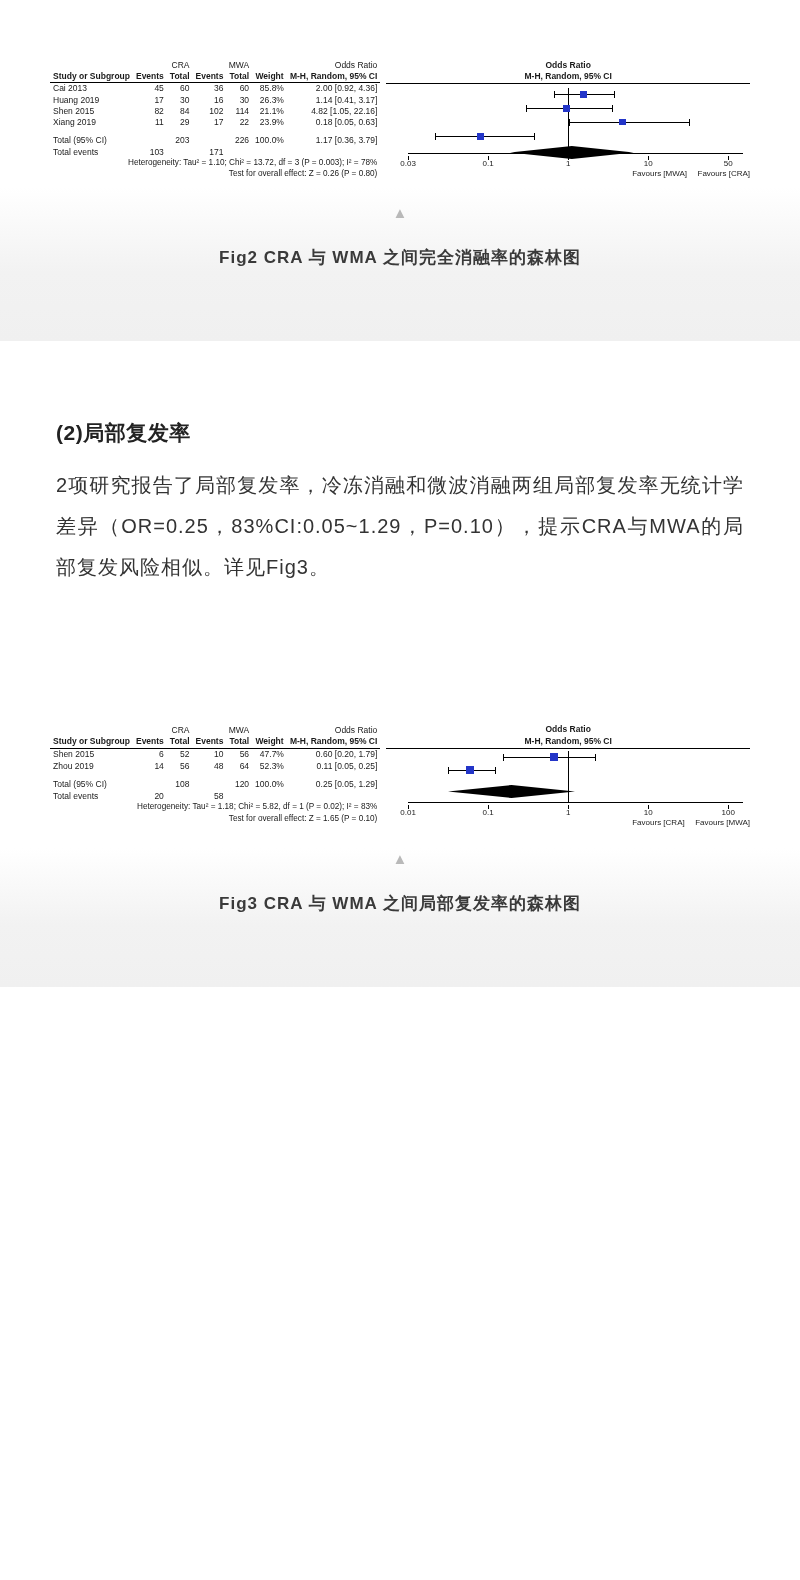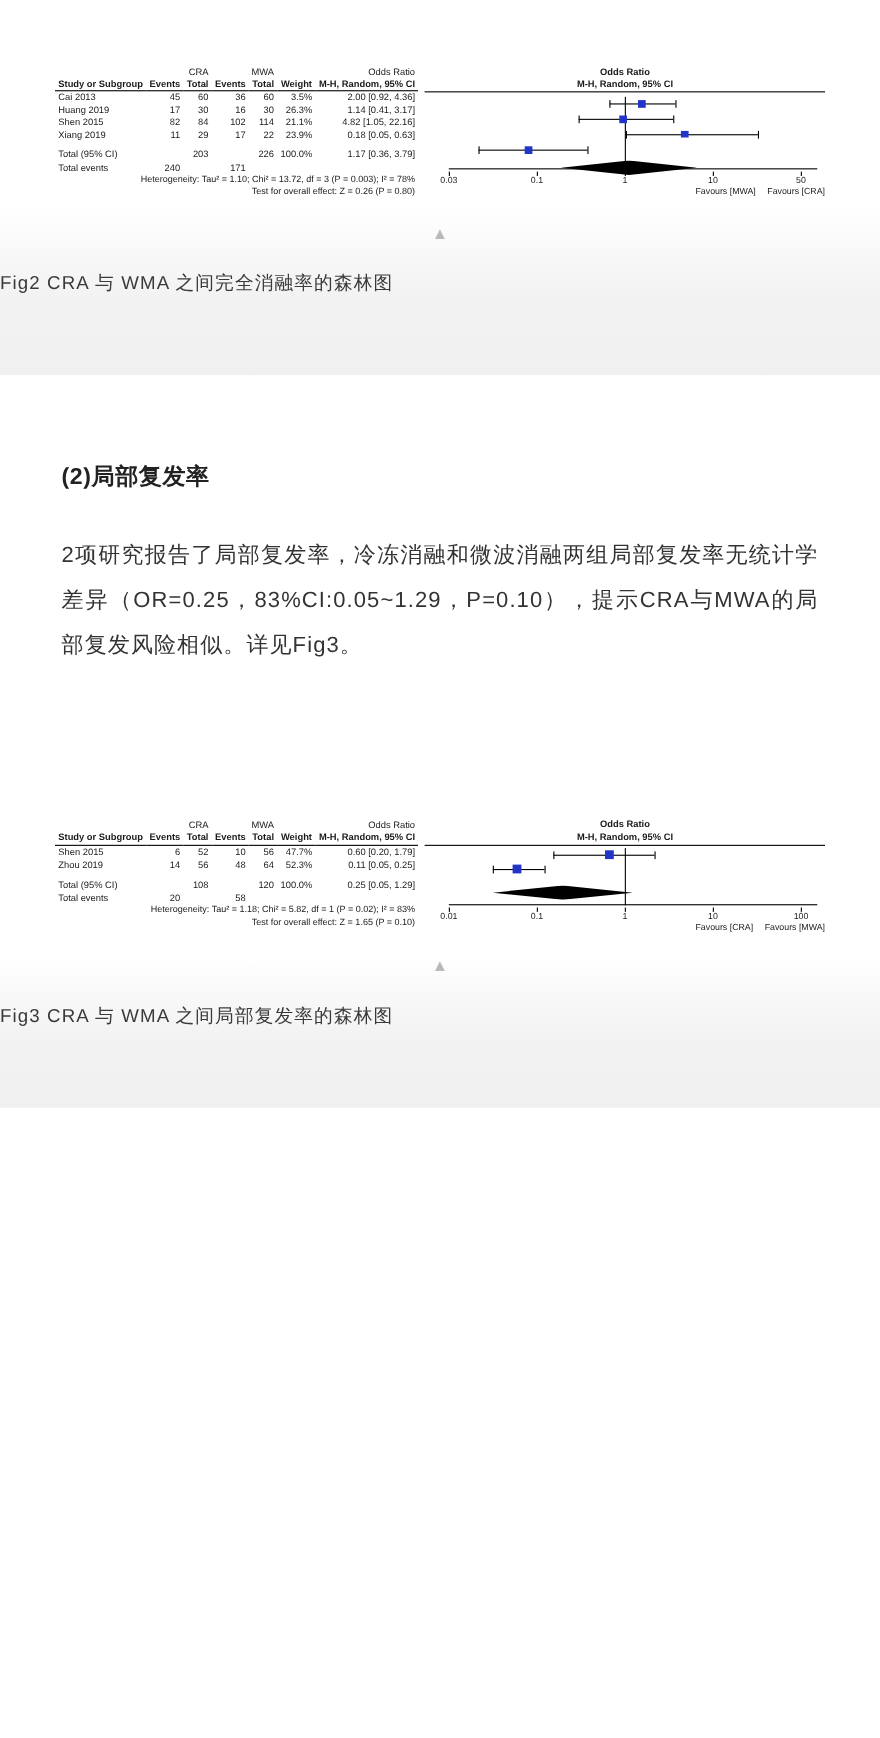--- a/index.html
+++ b/index.html
@@ -84,34 +84,36 @@
   .mk-box { position: absolute; background: #2335c8; }
   .mk-ci { position: absolute; height: 1px; background: #000; }
   .mk-cap { position: absolute; width: 1px; background: #000; }
   .diamond { position: absolute; }
 
   .collapse-arrow {
     width: 100%; text-align: center; margin-top: 26px; color: #b9b9b9; font-size: 15px;
     line-height: 1;
   }
   .fig-caption {
+    text-align: center;
     font-size: 17px;
     color: #3a3a3a;
     letter-spacing: 1px;
     margin-top: 26px;
     padding-bottom: 40px;
+    font-weight: bold;
   }
 
   
   .text-section { padding: 78px 56px 0 56px; }
   h2.sec-title {
     font-size: 21px;
     font-weight: bold;
     color: #222;
-    margin: 0 0 38px 0;
+    margin: 0 0 18px 0;
     letter-spacing: 0.5px;
   }
   p.body-text {
     font-size: 20px;
     color: #333;
     line-height: 2.05;
     margin: 0;
     letter-spacing: 1px;
     text-align: justify;
   }
@@ -144,21 +146,21 @@
             <th>Weight</th>
             <th>M-H, Random, 95% CI</th>
           </tr>
 
           <tr>
             <td class="study">Cai 2013</td>
             <td>45</td>
             <td>60</td>
             <td>36</td>
             <td>60</td>
-            <td>3.5%</td>
+            <td>85.8%</td>
             <td>2.00 [0.92, 4.36]</td>
           </tr>
           <tr>
             <td class="study">Huang 2019</td>
             <td>17</td>
             <td>30</td>
             <td>16</td>
             <td>30</td>
             <td>26.3%</td>
             <td>1.14 [0.41, 3.17]</td>
@@ -190,21 +192,21 @@
             <td class="study">Total (95% CI)</td>
             <td></td>
             <td>203</td>
             <td></td>
             <td>226</td>
             <td>100.0%</td>
             <td>1.17 [0.36, 3.79]</td>
           </tr>
           <tr>
             <td class="study">Total events</td>
-            <td>240</td>
+            <td>103</td>
             <td></td>
             <td>171</td>
             <td></td>
                 <td></td>
                 <td></td>
           </tr>
           <tr class="note-row">
             <td colspan="7">Heterogeneity: Tau² = 1.10; Chi² = 13.72, df = 3 (P = 0.003); I² = 78%</td>
           </tr>
           <tr class="note-row">

